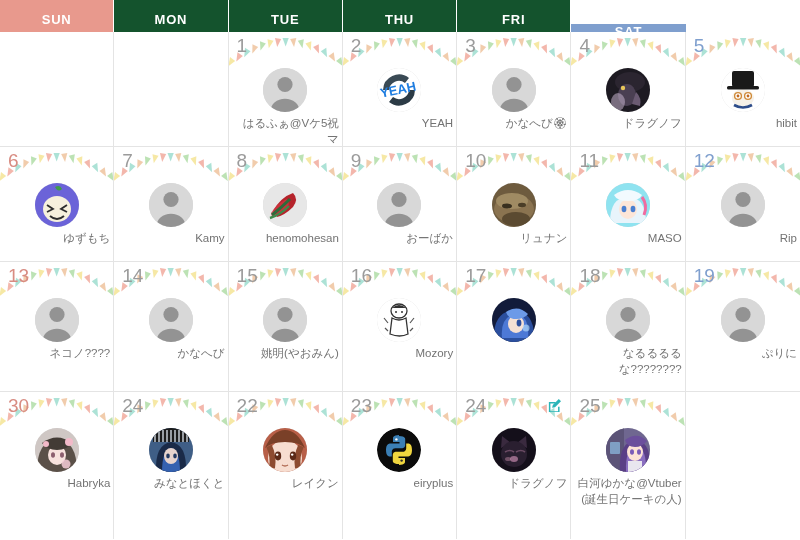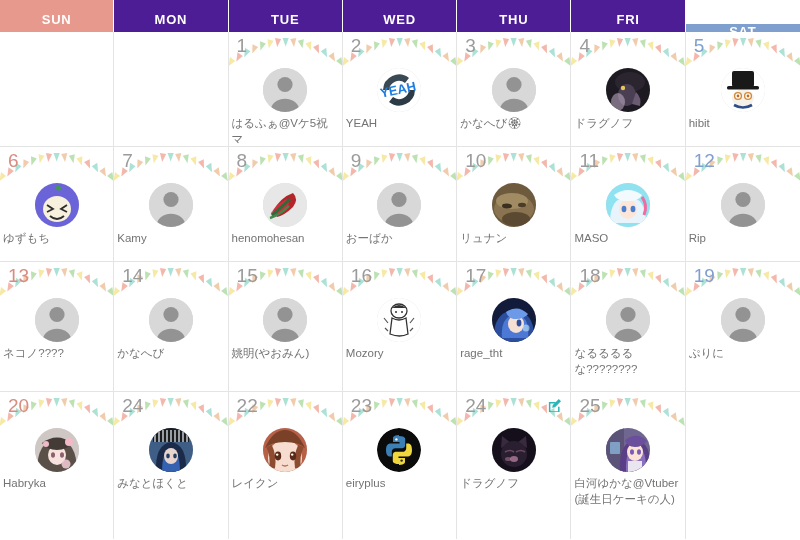--- a/index.html
+++ b/index.html
@@ -27,21 +27,21 @@
   }
   .weekday-cell {
     display: flex;
     align-items: center;
     justify-content: center;
     color: #ffffff;
     font-size: 13px;
     font-weight: bold;
     letter-spacing: 0.8px;
     border-right: 1px solid #ffffff;
-    background: #4c1d95;
+    background: #14532d;
   }
   .weekday-cell:last-child { border-right: none; }
   .weekday-cell.sun { background: #e8998d; }
   .weekday-cell.sat { background: #7f9fce; margin-top: 24px; }
 
   
   .weeks {
     flex: 1 1 auto;
     display: flex;
     flex-direction: column;
@@ -125,37 +125,36 @@
     background: #d8d8d8;
     position: relative;
     flex: 0 0 auto;
   }
   .avatar svg { display: block; width: 100%; height: 100%; }
 
   .entry-name {
     margin-top: 4px;
     font-size: 11.5px;
     color: #737373;
-    text-align: left;
+    text-align: right;
     line-height: 1.38;
     width: 100%;
     padding: 0 3px;
     word-break: break-all;
   }
 </style>
 </head>
 <body>
 
 <div id="calendar">
 
   <div class="weekday-header">
       <div class="weekday-cell sun">SUN</div>
       <div class="weekday-cell ">MON</div>
       <div class="weekday-cell ">TUE</div>
-      <div class="weekday-cell ">WED</div>
       <div class="weekday-cell ">THU</div>
       <div class="weekday-cell ">FRI</div>
       <div class="weekday-cell sat">SAT</div>
     </div>
 
   <div class="weeks">
       <div class="week-row r1">
         <div class="day-cell sun empty"></div>
         <div class="day-cell mon empty"></div>
         <div class="day-cell tue">
@@ -1338,21 +1337,20 @@
               <svg viewBox="0 0 44 44" xmlns="http://www.w3.org/2000/svg">
                 <rect width="44" height="44" fill="#121b3a"></rect>
                 <path d="M2 44 q-2 -30 20 -32 q22 2 20 32z" fill="#2b4f9e"></path>
                 <path d="M10 40 q-2 -22 14 -24 q14 2 12 24z" fill="#4d79d6"></path>
                 <ellipse cx="24" cy="26" rx="8" ry="9" fill="#f5e0d4"></ellipse>
                 <path d="M14 14 q12 -8 22 2 q-4 5 -12 5 q-8 0 -10 -7z" fill="#6c9ae8"></path>
                 <ellipse cx="27" cy="25" rx="2.4" ry="3.4" fill="#2e4f9e"></ellipse>
                 <circle cx="34" cy="30" r="3.5" fill="#bfe6ff" opacity="0.6"></circle>
               </svg>
             </div>
-            <div class="entry-name">rage_tht</div>
           </div>
         </div>
         <div class="day-cell fri">
           <div class="bunting">
             <svg viewBox="0 0 140 46" preserveAspectRatio="none" xmlns="http://www.w3.org/2000/svg">
               <g transform="translate(0.00,32.00) rotate(34.0)">
                 <polygon points="-3.6,0 3.6,0 0,8.6" fill="#b8e0b0" opacity="0.95"></polygon>
               </g>
               <g transform="translate(8.75,26.93) rotate(33.3)">
                 <polygon points="-3.6,0 3.6,0 0,8.6" fill="#f5e7a0" opacity="0.95"></polygon>
@@ -1535,21 +1533,21 @@
                 <polygon points="-3.6,0 3.6,0 0,8.6" fill="#f0c9a8" opacity="0.95"></polygon>
               </g>
               <g transform="translate(131.25,26.93) rotate(-33.3)">
                 <polygon points="-3.6,0 3.6,0 0,8.6" fill="#b8e0b0" opacity="0.95"></polygon>
               </g>
               <g transform="translate(140.00,32.00) rotate(-34.0)">
                 <polygon points="-3.6,0 3.6,0 0,8.6" fill="#f5e7a0" opacity="0.95"></polygon>
               </g>
             </svg>
           </div>
-          <div class="day-num">20</div>
+          <div class="day-num">30</div>
           <div class="entry">
             <div class="avatar">
               <svg viewBox="0 0 44 44" xmlns="http://www.w3.org/2000/svg">
                 <rect width="44" height="44" fill="#cfc7c4"></rect>
                 <path d="M2 44 q0 -32 20 -32 q20 0 20 32z" fill="#5a5048"></path>
                 <ellipse cx="22" cy="27" rx="9" ry="10" fill="#f7e2dd"></ellipse>
                 <path d="M7 15 q15 -11 30 0 q-5 7 -15 7 q-10 0 -15 -7z" fill="#433b35"></path>
                 <ellipse cx="18" cy="27" rx="2" ry="2.8" fill="#8c5f6e"></ellipse>
                 <ellipse cx="27" cy="27" rx="2" ry="2.8" fill="#8c5f6e"></ellipse>
                 <circle cx="34" cy="14" r="4" fill="#f2b9c8"></circle>

